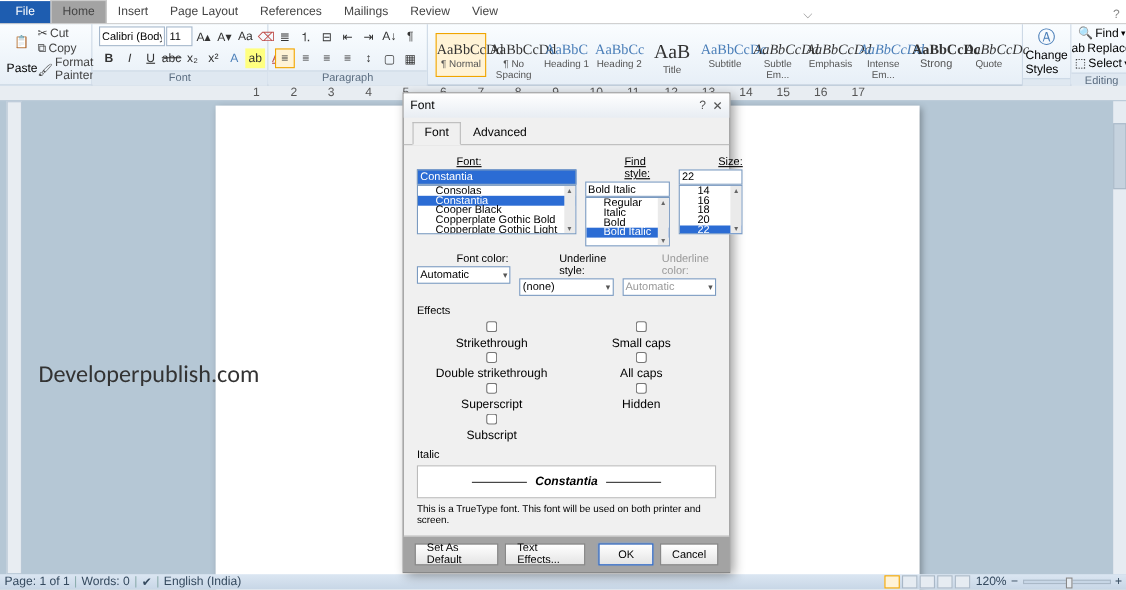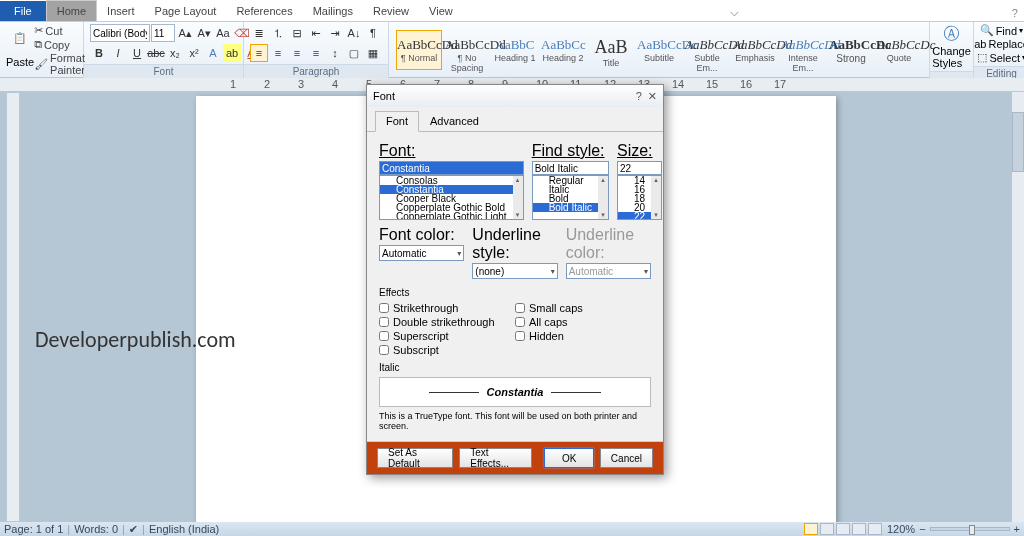--- a/index.html
+++ b/index.html
@@ -45,40 +45,40 @@
 
 .dialog{position:absolute;left:366px;top:84px;width:298px;background:#f0f0f0;border:1px solid #888;box-shadow:3px 3px 10px rgba(0,0,0,0.4);z-index:100;}
 .dlgtitle{background:linear-gradient(#fff,#e8edf3);height:22px;display:flex;align-items:center;padding:0 6px;font-size:11px;}
 .dlgtitle .r{margin-left:auto;display:flex;gap:6px;color:#555;}
 .dlgtabs{display:flex;border-bottom:1px solid #bbb;padding:0 8px;margin-top:4px;}
 .dlgtab{padding:3px 10px;border:1px solid transparent;font-size:11px;}
 .dlgtab.active{border:1px solid #bbb;border-bottom:1px solid #f0f0f0;background:#f0f0f0;margin-bottom:-1px;}
 .dlgbody{padding:10px 12px;}
 .row3{display:flex;gap:8px;margin-bottom:2px;}
 .col{display:flex;flex-direction:column;}
-.lbl{font-size:16px;text-decoration:underline;margin-bottom:1px;}
+.lbl{font-size:10px;text-decoration:underline;margin-bottom:1px;margin-left:36px;}
 .tbox{border:1px solid #7a9ac0;background:#fff;height:14px;font-size:10px;padding:0 2px;display:flex;align-items:center;}
 .listbox{border:1px solid #7a9ac0;background:#fff;overflow:hidden;position:relative;}
 .listbox .item{font-size:10px;padding:0 16px;height:9px;line-height:9px;white-space:nowrap;}
 .listbox .item.hl{background:#2b6cd4;color:#fff;}
 .scrollbar{position:absolute;right:0;top:0;bottom:0;width:10px;background:#eaeaea;display:flex;flex-direction:column;justify-content:space-between;}
 .scrollbar span{font-size:7px;text-align:center;color:#666;}
 .combo{border:1px solid #7a9ac0;background:#fff;height:16px;font-size:10px;display:flex;align-items:center;padding:0 2px;position:relative;}
 .combo::after{content:"▾";position:absolute;right:2px;font-size:8px;color:#555;}
 .effects{margin-top:8px;}
 .gtitle{font-size:10px;margin-bottom:4px;}
 .effrow{display:flex;}
 .effcol{flex:1;display:flex;flex-direction:column;gap:2px;}
-.chk{display:flex;align-items:center;gap:4px;font-size:10px;}
+.chk{display:flex;align-items:center;gap:4px;font-size:10px;flex-direction:column;}
 .chk input{width:10px;height:10px;}
 .preview{margin-top:6px;}
 .previewbox{border:1px solid #bbb;background:#fff;height:30px;display:flex;align-items:center;justify-content:center;font-family:Constantia,serif;font-weight:bold;font-style:italic;font-size:20px;}
 .previewbox .line{border-bottom:1px solid #333;width:50px;margin:0 8px;}
 .desc{font-size:9px;margin-top:4px;}
-.dlgbtns{display:flex;padding:6px 10px;gap:6px;background:#c2410c;border-top:1px solid #ccc;}
+.dlgbtns{display:flex;padding:6px 10px;gap:6px;background:#a3a3a3;border-top:1px solid #ccc;}
 .dbtn{border:1px solid #888;background:linear-gradient(#fff,#e4e4e4);height:20px;padding:0 10px;font-size:10px;display:flex;align-items:center;justify-content:center;}
 .dbtn.primary{border:1px solid #2b6cd4;box-shadow:0 0 2px #6aa3f0;}
 
 .status{position:absolute;left:0;right:0;bottom:0;height:14px;background:linear-gradient(#dbe6f2,#c7d6e6);display:flex;align-items:center;font-size:10px;color:#34495e;padding:0 4px;}
 .status .spacer{flex:1;}
 .status .viewbtn{width:14px;height:12px;border:1px solid #a9b8c7;margin:0 1px;background:#e6ecf2;}
 .status .viewbtn.active{background:#fff3d6;border-color:#f0a500;}
 .zoomslider{width:80px;height:4px;background:#c7d6e6;border:1px solid #a9b8c7;margin:0 4px;position:relative;}
 .zoomslider .zthumb{position:absolute;left:38px;top:-3px;width:6px;height:10px;background:#e6ecf2;border:1px solid #888;}
 </style>

